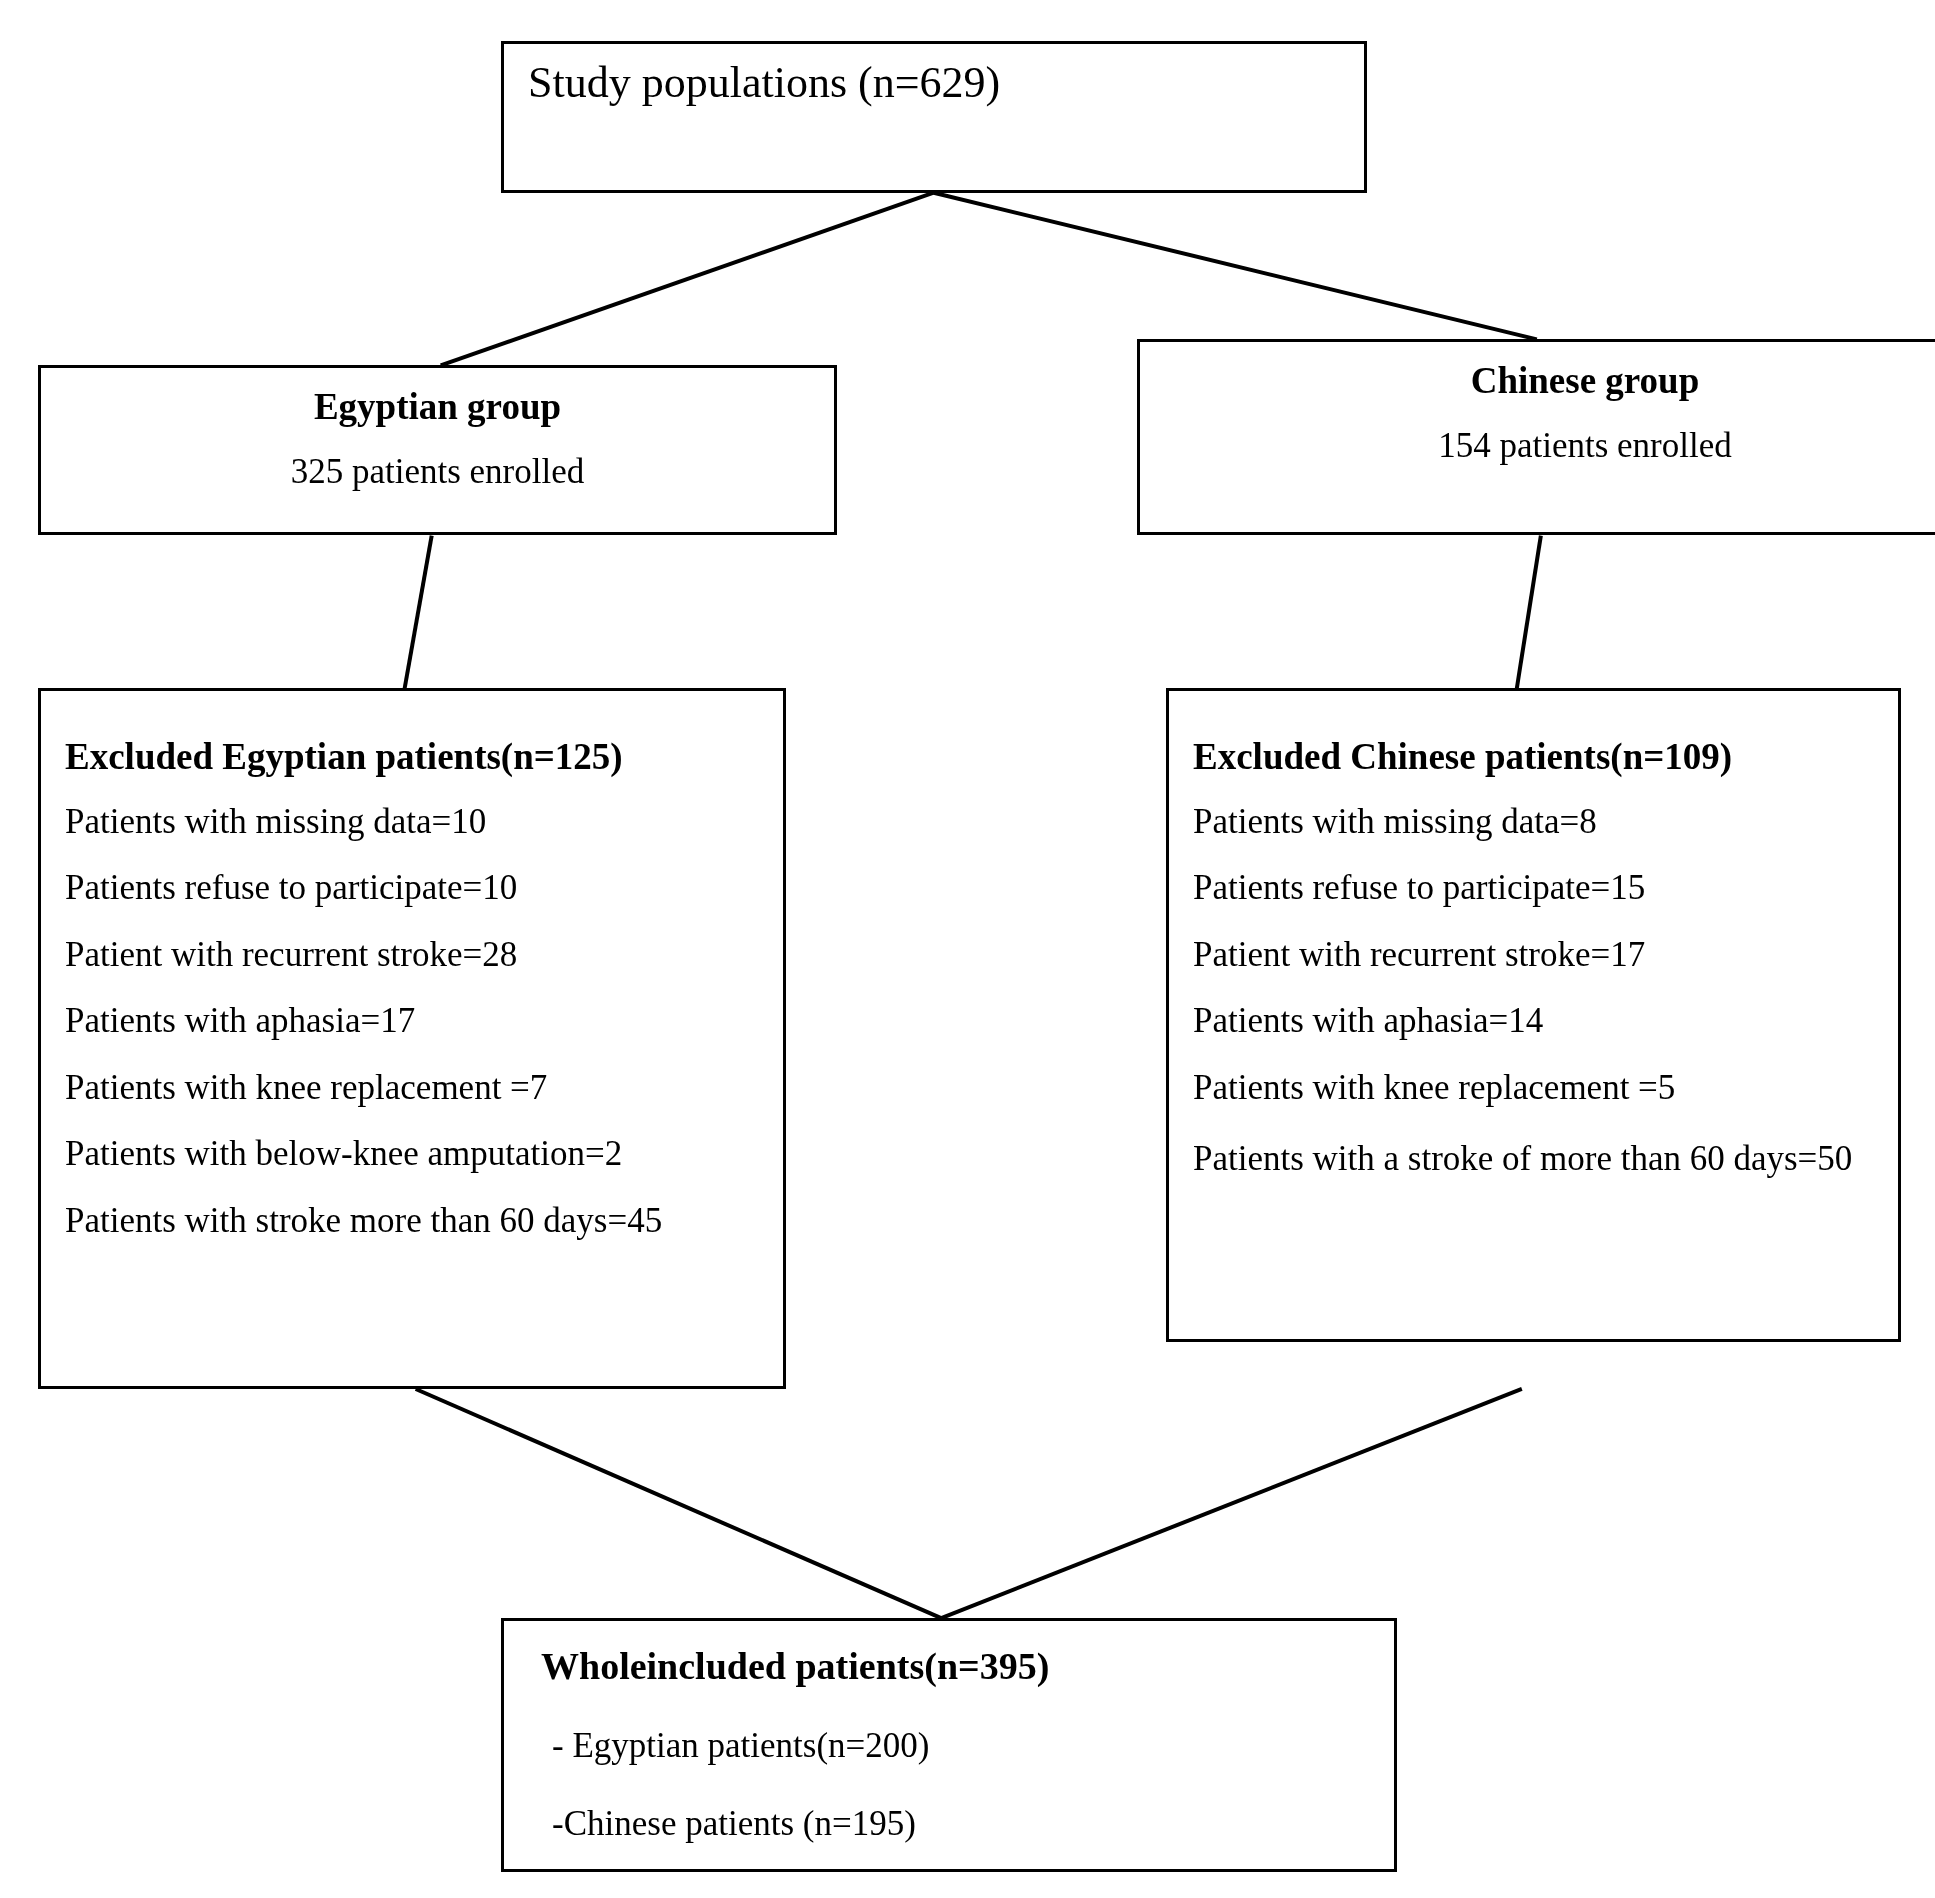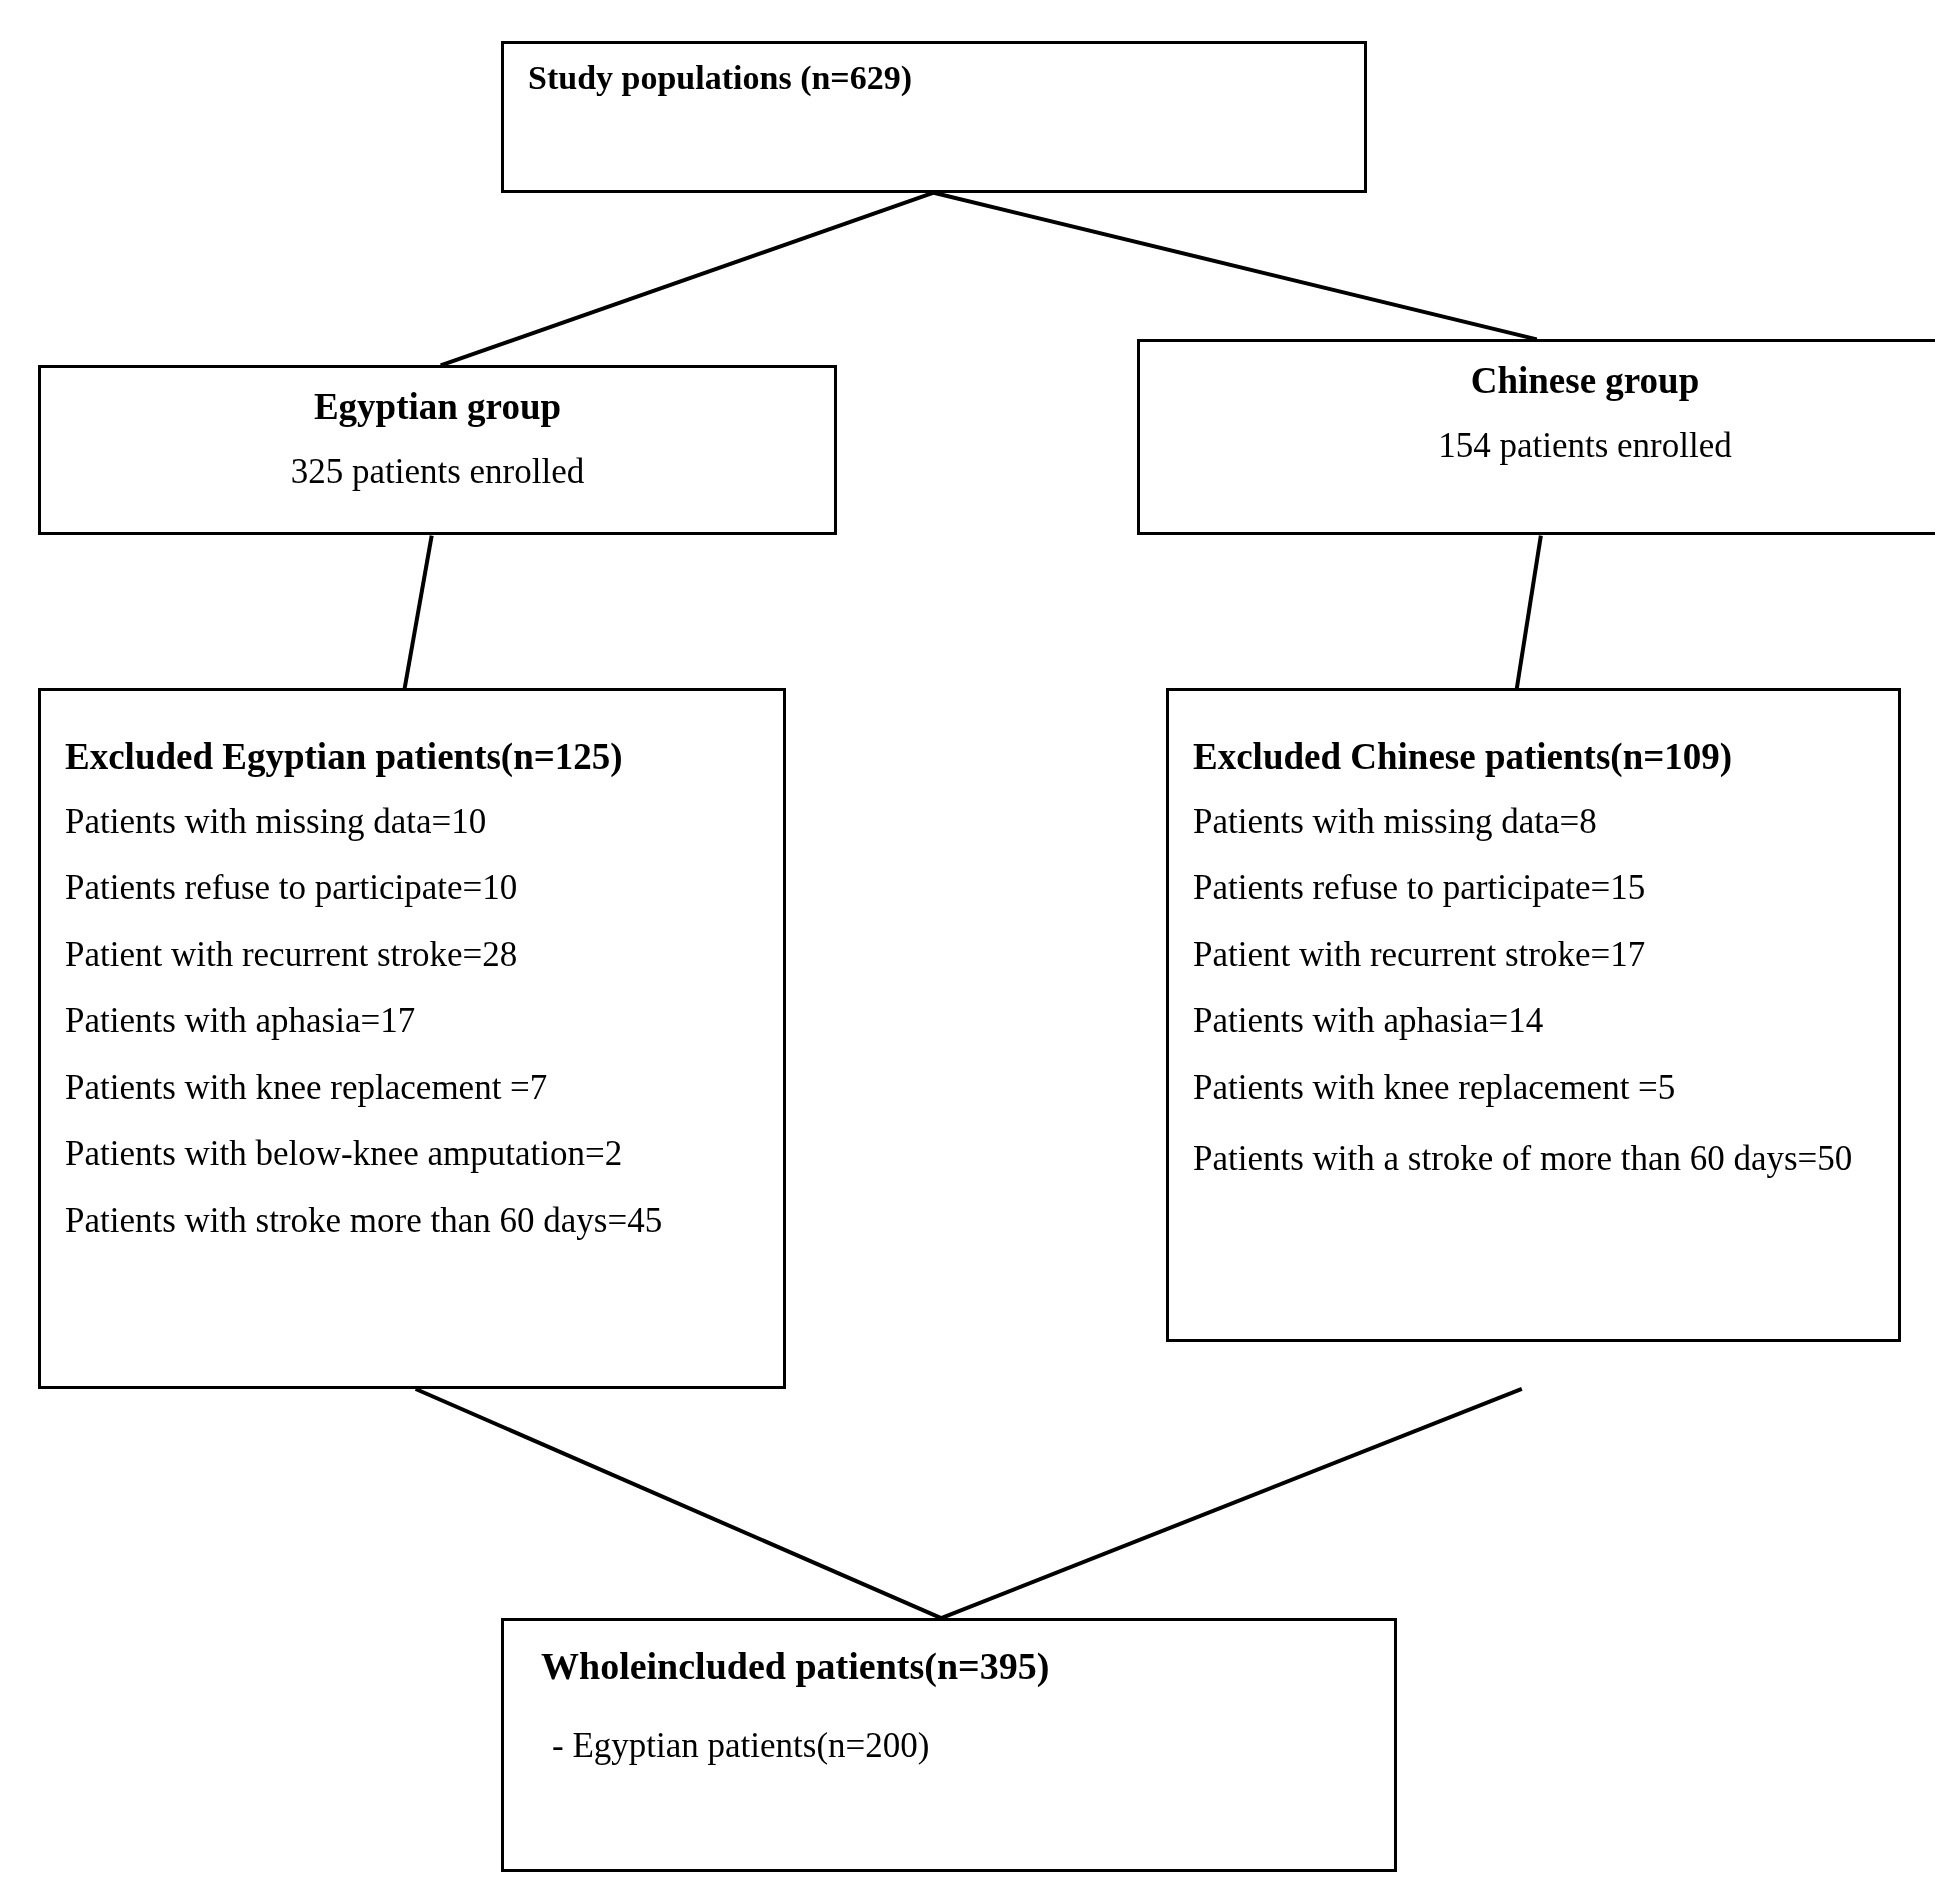--- a/index.html
+++ b/index.html
@@ -33,25 +33,24 @@
   }
 
   
   #node-study {
     left: 501px;
     top: 41px;
     width: 866px;
     height: 152px;
   }
   #node-study .title {
-    font-size: 34px;
+    font-size: 44px;
     line-height: 1.1;
     padding: 15px 0 0 24px;
     white-space: nowrap;
-    font-weight: bold;
   }
 
   
   #node-egyptian {
     left: 38px;
     top: 365px;
     width: 799px;
     height: 170px;
   }
   #node-chinese {
@@ -205,17 +204,18 @@
         <li class="excl-item">Patients with knee replacement =5</li>
         <li class="excl-item justify">Patients with a stroke of more than 60 days=50</li>
       </ul>
     </div>
   </div>
 
   <div class="node" id="node-whole">
     <div class="whole-inner">
       <div class="whole-title">Wholeincluded patients(n=395)</div>
       <div class="whole-line">- Egyptian patients(n=200)</div>
+      <div class="whole-line">-Chinese patients (n=195)</div>
     </div>
   </div>
 
 </div>
 
 
 </body></html>

